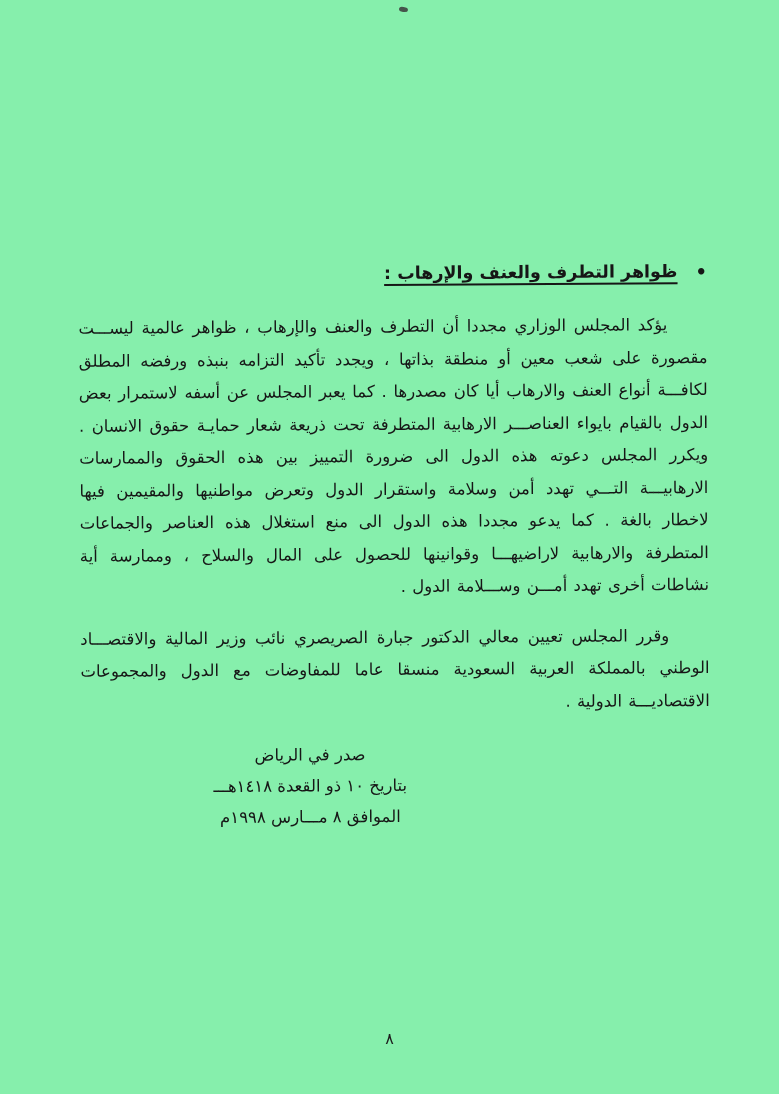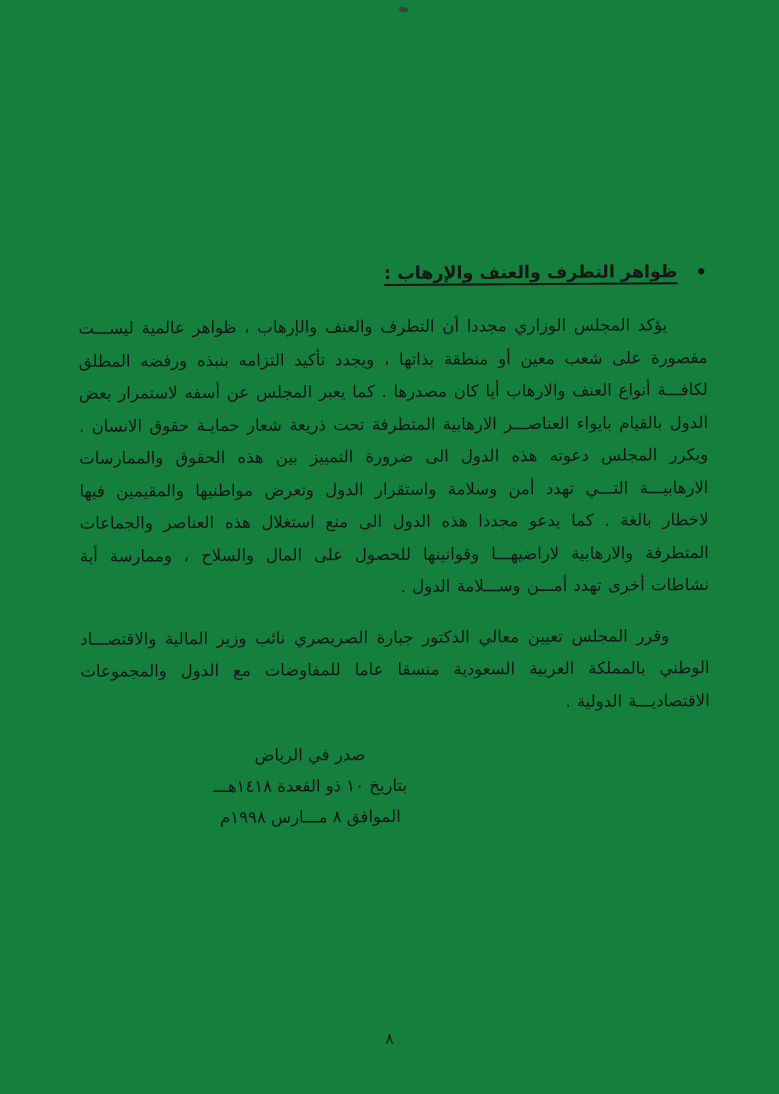--- a/index.html
+++ b/index.html
@@ -8,21 +8,21 @@
     width: 779px;
     height: 1094px;
     background: #ffffff;
     font-family: "DejaVu Sans", sans-serif;
   }
 
   .page {
     position: relative;
     width: 779px;
     height: 1094px;
-    background: #15803d;
+    background: #86efac;
     color: #161616;
     overflow: hidden;
   }
 
   
   .scan-speck {
     position: absolute;
     top: 7px;
     left: 399px;
     width: 9px;

